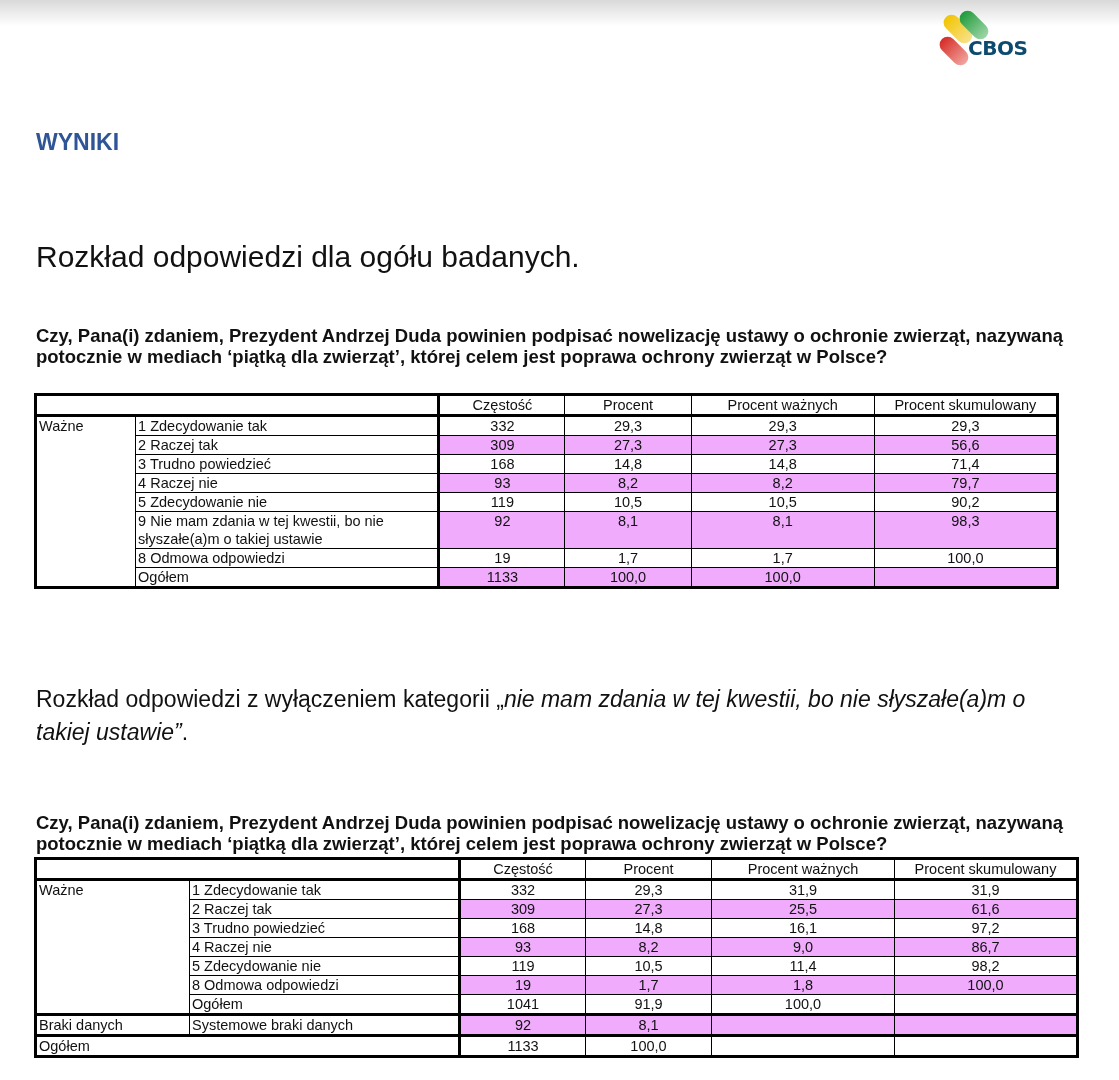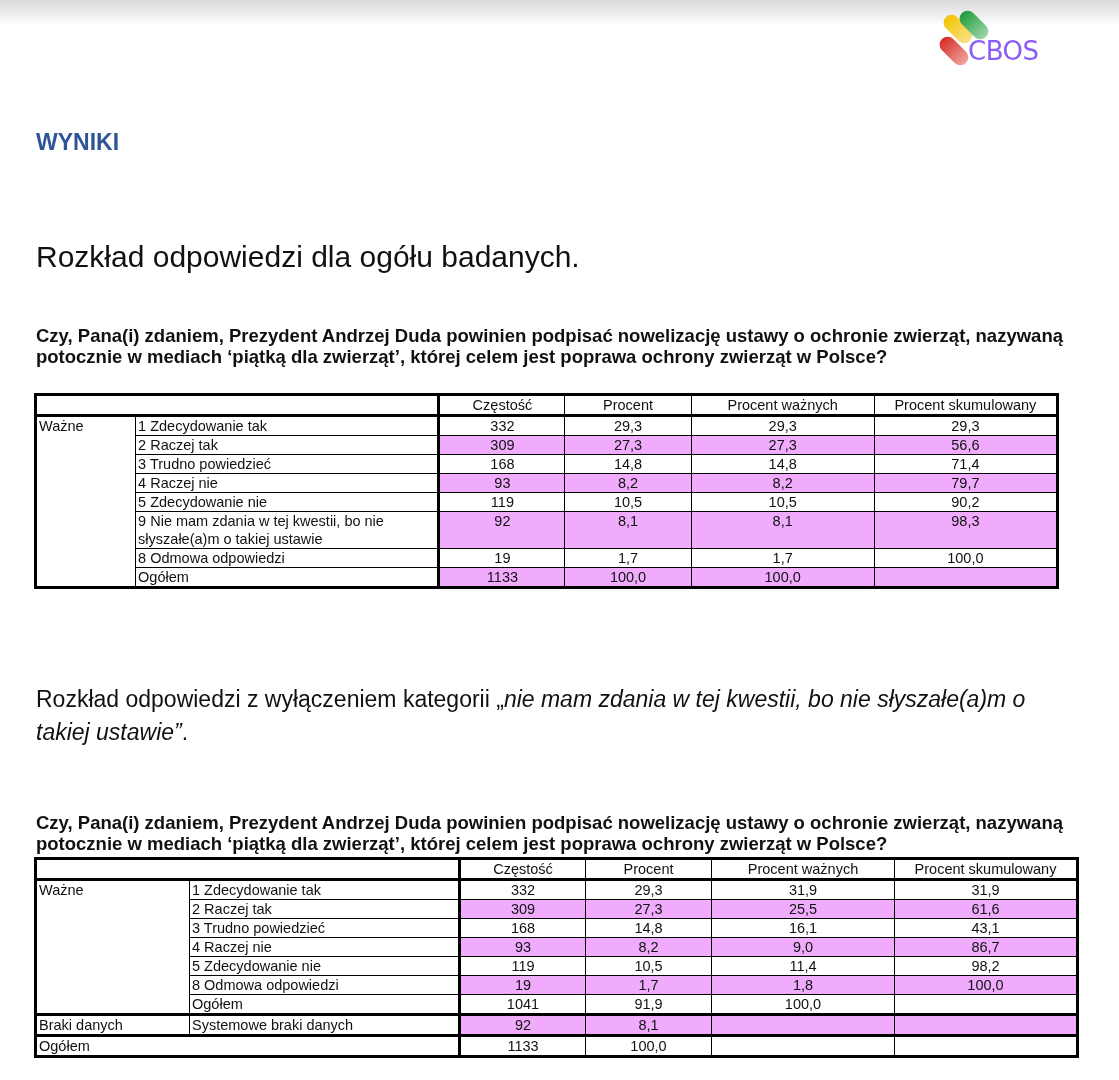--- a/index.html
+++ b/index.html
@@ -12,21 +12,21 @@
       position: absolute; left: 0; top: 0; width: 1119px; height: 26px;
       background: linear-gradient(#d9d9d9, #ffffff);
     }
     .logo { position: absolute; left: 936px; top: 12px; width: 110px; height: 56px; }
     .logo .pill { position: absolute; width: 16px; height: 34px; border-radius: 8px; transform: rotate(-45deg); }
     .logo .y { left: 14px; top: 0px; background: linear-gradient(#f2c400, #f8e28a); }
     .logo .g { left: 30px; top: -4px; background: linear-gradient(#1f9a3a, #9fd6a8); }
     .logo .r { left: 10px; top: 22px; background: linear-gradient(#d62b25, #f2a5a0); }
     .logo .txt {
       position: absolute; left: 32px; top: 24px;
-      font-family: "DejaVu Sans", sans-serif; font-weight: normal; font-size: 26px; color: #8b5cf6; letter-spacing: -0.5px;
+      font-family: "DejaVu Sans", sans-serif; font-weight: bold; font-size: 20px; color: #0c4a6e; letter-spacing: -0.5px;
     }
     .heading { position: absolute; left: 36px; top: 129px; font-size: 23px; font-weight: bold; color: #2f5597; }
     .intro { position: absolute; left: 36px; top: 240px; font-size: 30px; }
     .q { position: absolute; left: 36px; font-size: 18.5px; font-weight: bold; line-height: 21px; width: 1040px; }
     .q1 { top: 325px; }
     .q2 { top: 812px; }
     .intro2 { position: absolute; left: 36px; top: 683px; font-size: 23px; line-height: 33px; width: 1000px; }
     .intro2 i { font-style: italic; }
 
     table.spss {
@@ -174,21 +174,21 @@
         <td class="num shade">309</td>
         <td class="num shade">27,3</td>
         <td class="num shade">25,5</td>
         <td class="num shade">61,6</td>
       </tr>
       <tr>
         <td class="thickr">3 Trudno powiedzieć</td>
         <td class="num">168</td>
         <td class="num">14,8</td>
         <td class="num">16,1</td>
-        <td class="num">43,1</td>
+        <td class="num">97,2</td>
       </tr>
       <tr>
         <td class="thickr">4 Raczej nie</td>
         <td class="num shade">93</td>
         <td class="num shade">8,2</td>
         <td class="num shade">9,0</td>
         <td class="num shade">86,7</td>
       </tr>
       <tr>
         <td class="thickr">5 Zdecydowanie nie</td>

